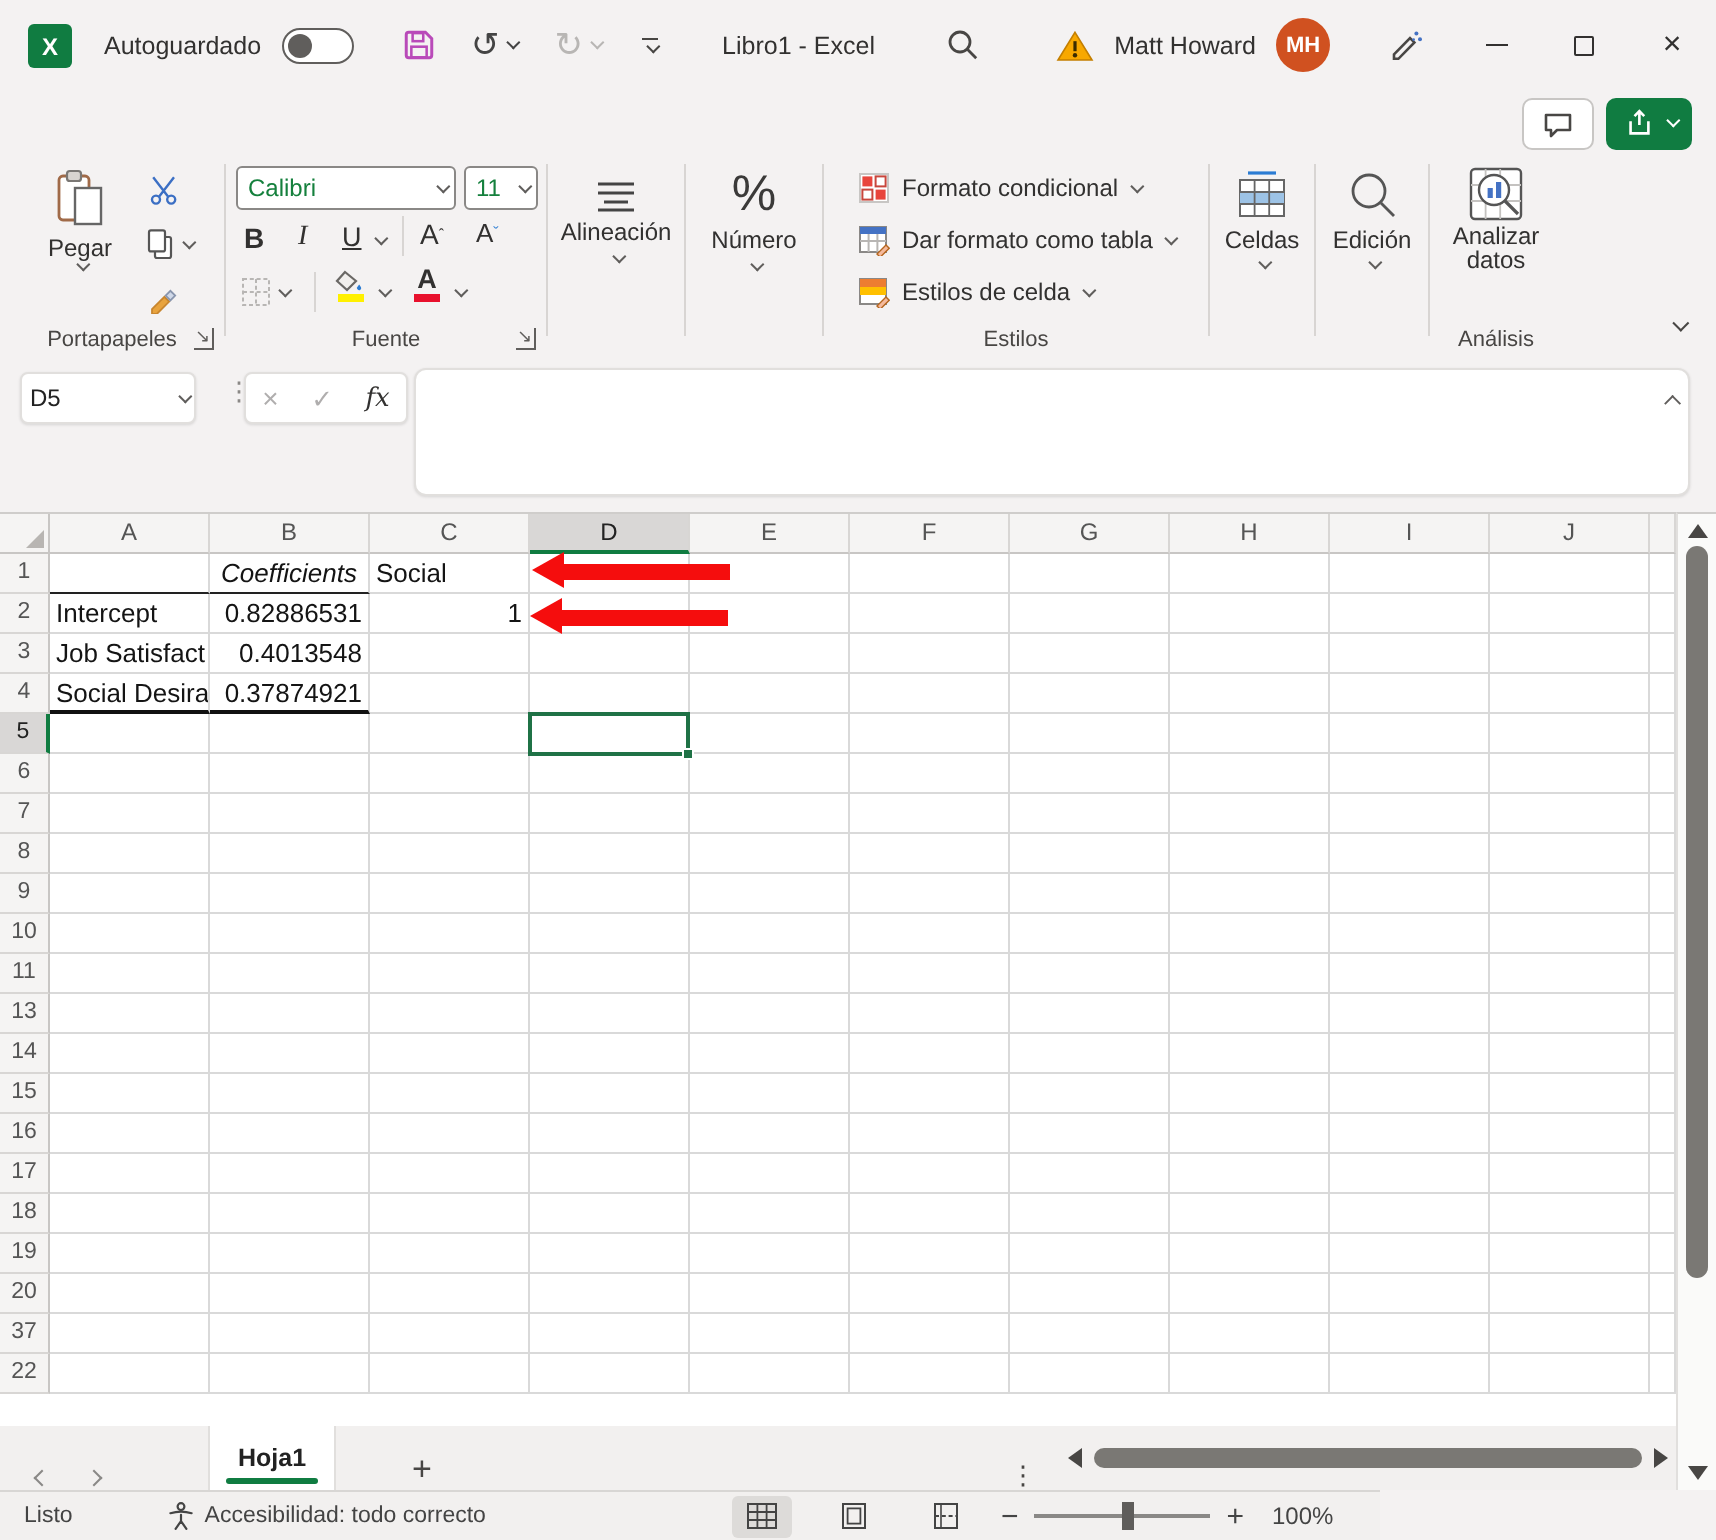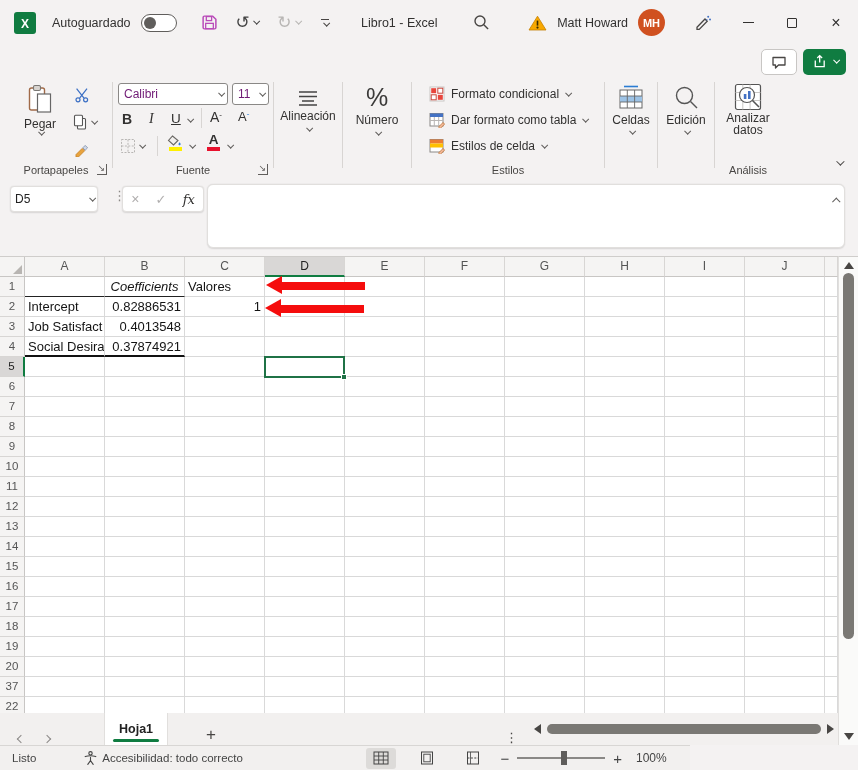--- a/index.html
+++ b/index.html
@@ -55,21 +55,21 @@
   .ribbon { position:absolute; left:0; top:78px; width:858px; height:101px; display:flex; }
   .rgroup { position:relative; height:100%; flex:none; }
   .rsep { width:1px; height:86px; background:#d8d5d3; margin-top:4px; flex:none; }
   .glabel { position:absolute; bottom:3px; left:0; right:0; text-align:center; font-size:11px; color:#484644; }
   .launcher { position:absolute; bottom:4px; right:5px; font-size:9px; color:#605e5c; line-height:1;
               border-bottom:1px solid #605e5c; border-right:1px solid #605e5c; padding:0 1px 1px 0; }
   .bigbtn { position:absolute; display:flex; flex-direction:column; align-items:center; color:#323130; }
   .bigbtn .lbl { font-size:12px; margin-top:3px; }
   .minibtn { position:absolute; display:flex; align-items:center; gap:3px; color:#444; }
   .combo { position:absolute; height:22px; background:#fff; border:1px solid #8a8886; border-radius:3px;
-           display:flex; align-items:center; padding:0 5px; font-size:12px; color:#701a75; }
+           display:flex; align-items:center; padding:0 5px; font-size:12px; color:#15803d; }
   .combo .chev { margin-left:auto; color:#605e5c; }
   .fbtn { display:inline-flex; align-items:center; justify-content:center; color:#323130; }
   .bold-g { font-weight:bold; font-size:14px; }
   .ital-g { font-style:italic; font-family:"Liberation Serif", serif; font-size:14px; }
   .und-g { text-decoration:underline; font-size:13.5px; }
   .colorbar { display:block; height:4px; width:13px; margin-top:0px; }
   .styles-row { position:absolute; display:flex; align-items:center; gap:6px; font-size:12px; color:#323130;margin-left:7px; }
   .ribbon-collapse { position:absolute; right:16px; bottom:10px; color:#484644; }
 
   
@@ -452,21 +452,21 @@
           <div class="colh">G</div>
           <div class="colh">H</div>
           <div class="colh">I</div>
           <div class="colh">J</div>
           <div class="colh partial"></div>
         </div>
         <div class="grow">
           <div class="rowh">1</div>
           <div class="cell bb1"></div>
           <div class="cell center italic bb1">Coefficients</div>
-          <div class="cell">Valores</div>
+          <div class="cell">Social</div>
           <div class="cell"></div>
           <div class="cell"></div>
           <div class="cell"></div>
           <div class="cell"></div>
           <div class="cell"></div>
           <div class="cell"></div>
           <div class="cell"></div>
           <div class="cell partial"></div>
         </div>
         <div class="grow">
@@ -590,34 +590,20 @@
           <div class="cell"></div>
           <div class="cell"></div>
           <div class="cell"></div>
           <div class="cell"></div>
           <div class="cell"></div>
           <div class="cell"></div>
           <div class="cell partial"></div>
         </div>
         <div class="grow">
           <div class="rowh">11</div>
-          <div class="cell"></div>
-          <div class="cell"></div>
-          <div class="cell"></div>
-          <div class="cell"></div>
-          <div class="cell"></div>
-          <div class="cell"></div>
-          <div class="cell"></div>
-          <div class="cell"></div>
-          <div class="cell"></div>
-          <div class="cell"></div>
-          <div class="cell partial"></div>
-        </div>
-        <div class="grow">
-          <div class="rowh">12</div>
           <div class="cell"></div>
           <div class="cell"></div>
           <div class="cell"></div>
           <div class="cell"></div>
           <div class="cell"></div>
           <div class="cell"></div>
           <div class="cell"></div>
           <div class="cell"></div>
           <div class="cell"></div>
           <div class="cell"></div>

